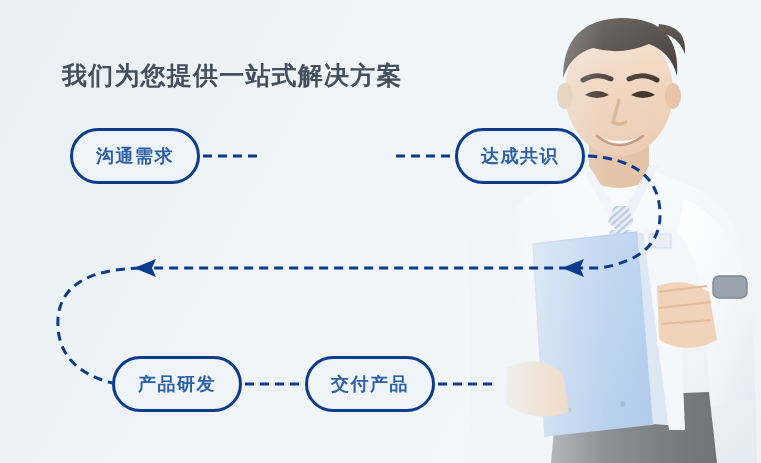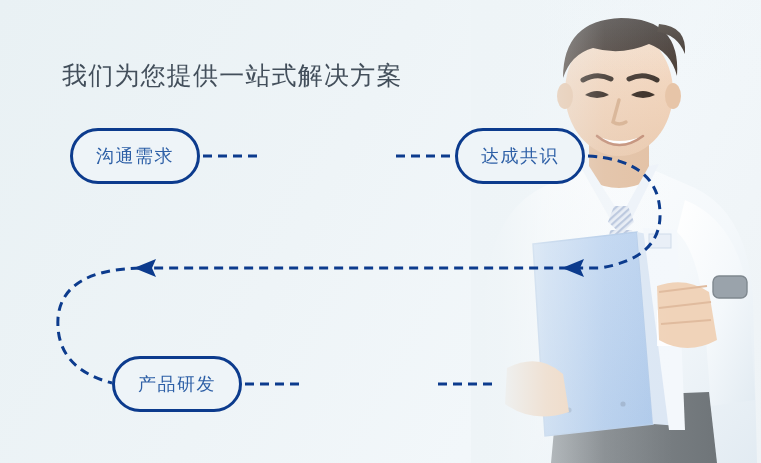--- a/index.html
+++ b/index.html
@@ -6,20 +6,21 @@
   html, body { width:761px; height:463px; overflow:hidden; }
   body {
     font-family: "Liberation Sans", "DejaVu Sans", sans-serif;
     background: #eef4f7;
   }
   #stage {
     position:relative;
     width:761px; height:463px;
     background: linear-gradient(118deg, #e9f1f4 0%, #eef4f7 42%, #f2f7fa 70%, #eef3f6 100%);
     overflow:hidden;
+    font-weight:bold;
   }
 
   
   #photo {
     position:absolute; right:0; top:0; width:290px; height:463px;
     overflow:hidden;
   }
   #photo .ph { position:absolute; }
 
   
@@ -169,14 +170,17 @@
 
   <div class="node" id="n1">
     <span>沟通需求</span>
   </div>
   <div class="node" id="n3">
     <span>达成共识</span>
   </div>
   <div class="node" id="n4">
     <span>产品研发</span>
   </div>
+  <div class="node" id="n5">
+    <span>交付产品</span>
+  </div>
 
 </div>
 
 </body></html>

